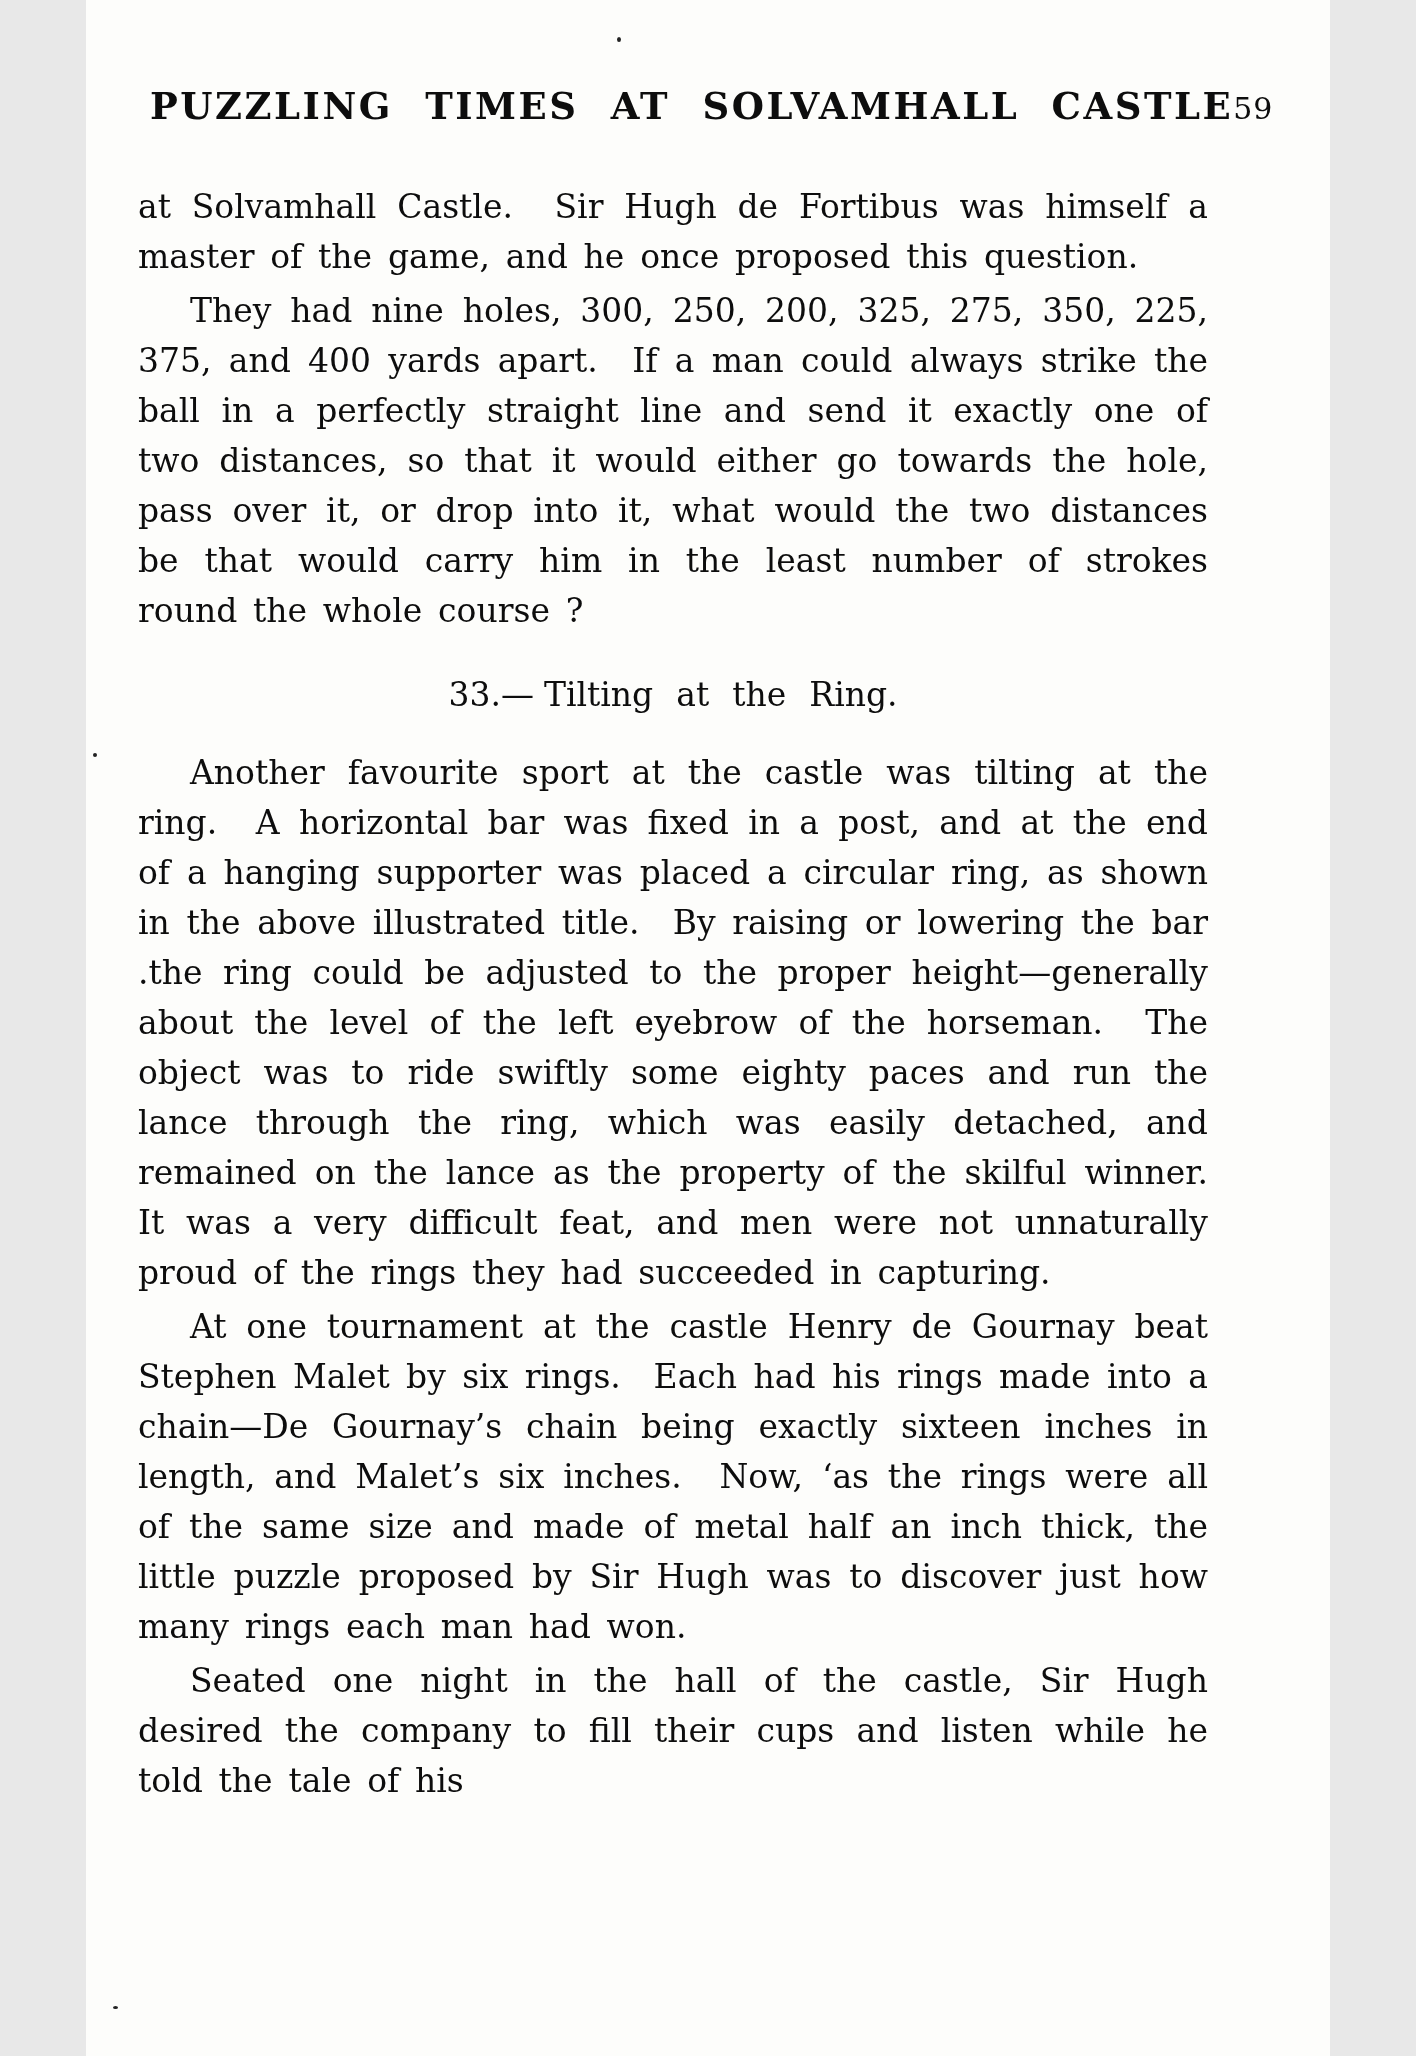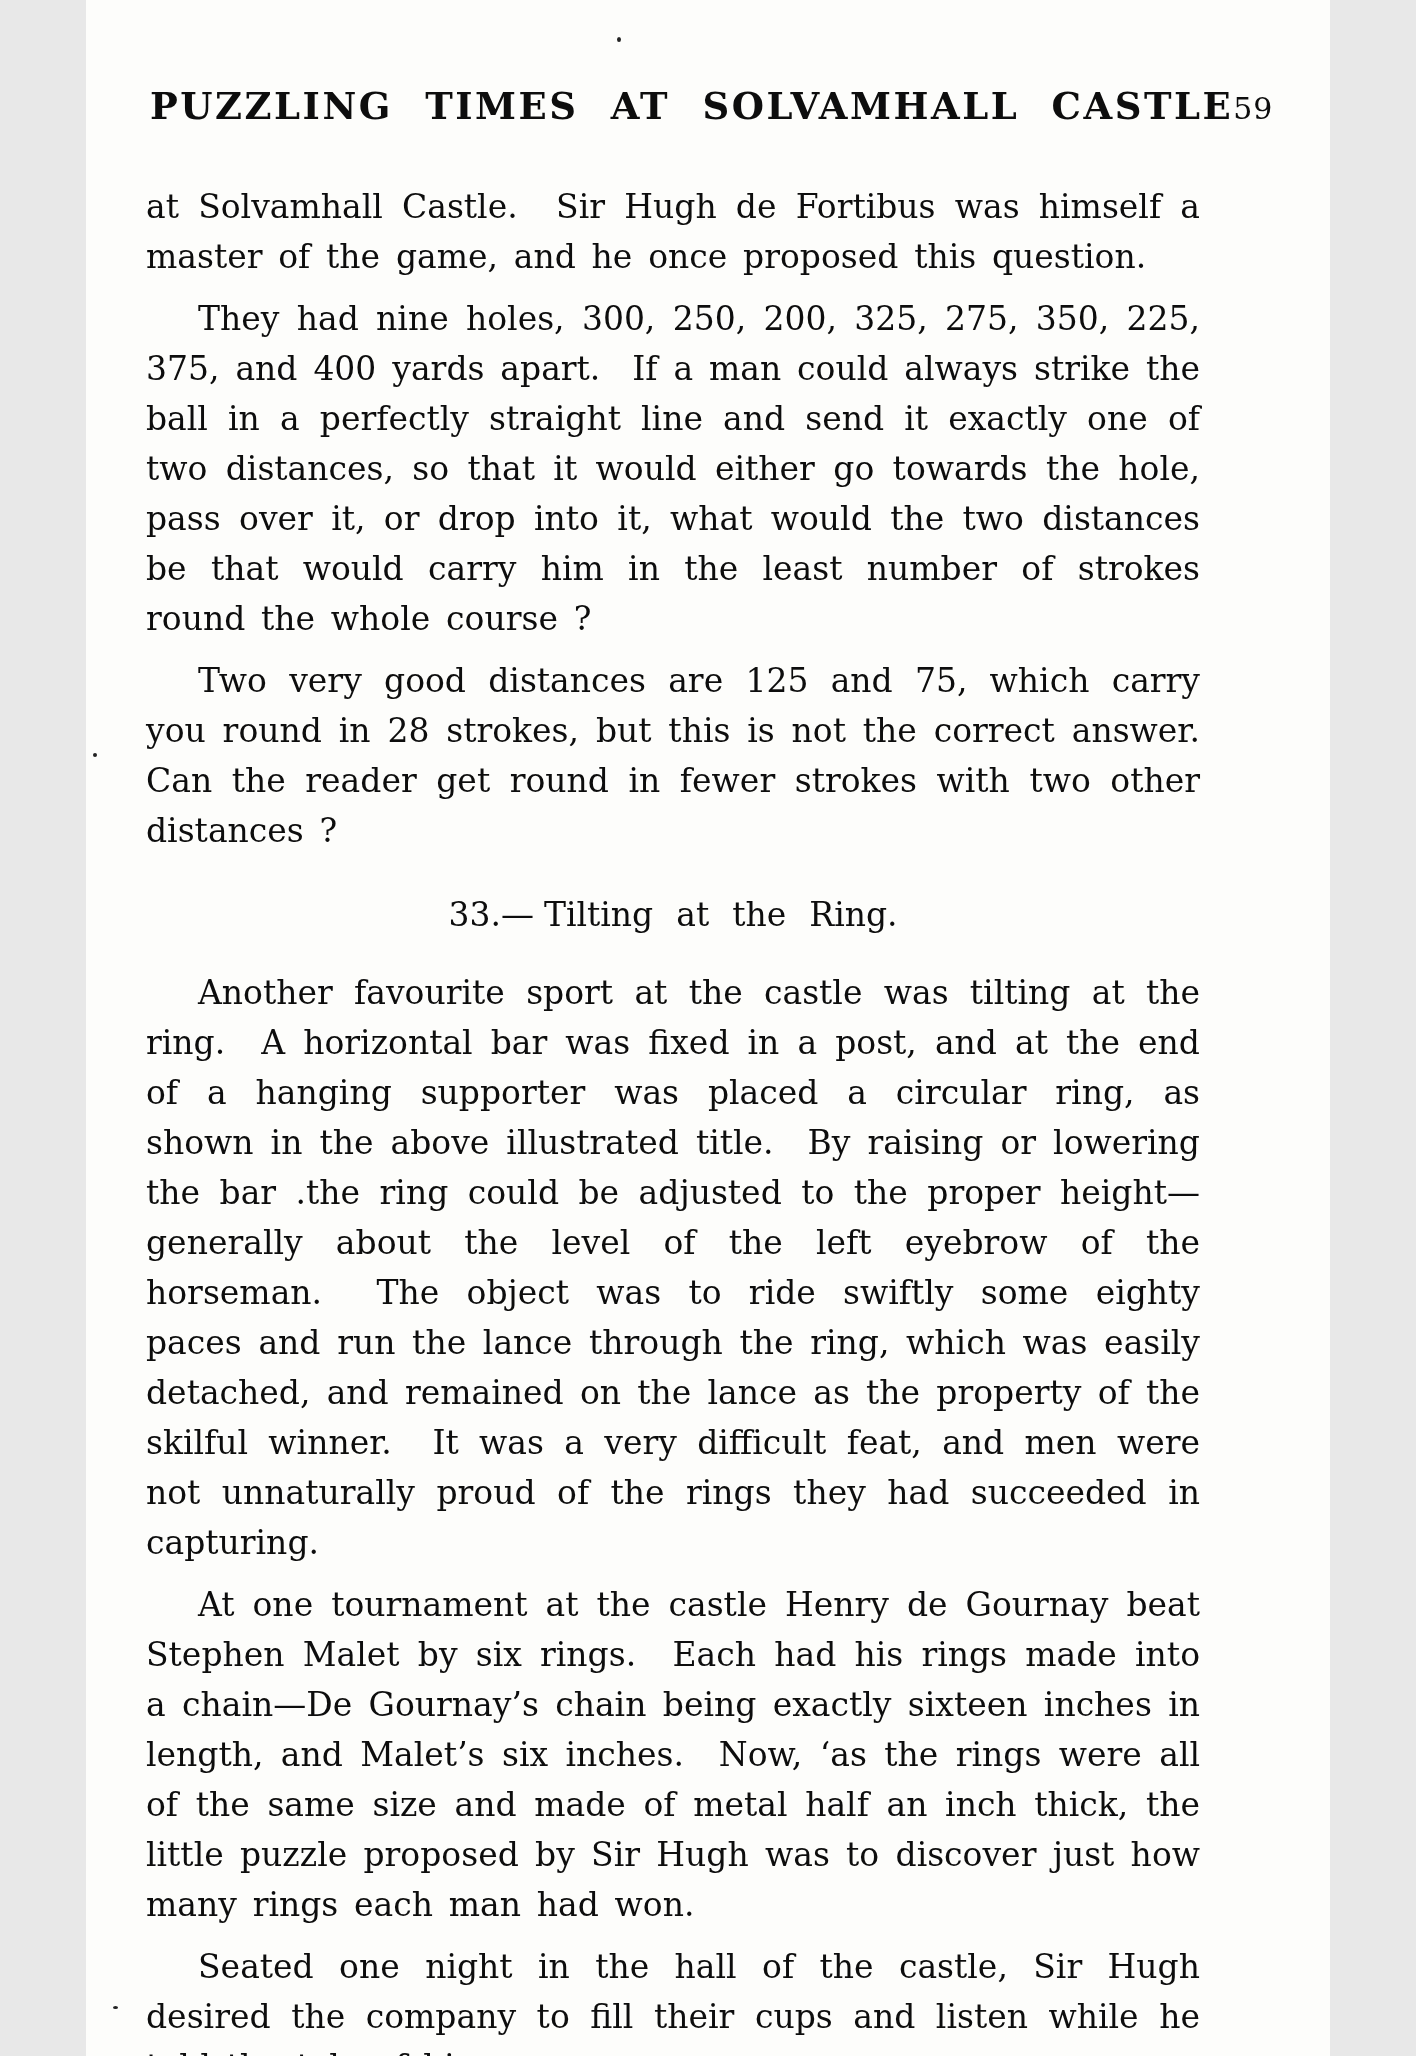--- a/index.html
+++ b/index.html
@@ -38,21 +38,21 @@
     letter-spacing: 1px;
     padding-right: 6px;
   }
   .page-content {
     font-size: 33px;
     line-height: 50px;
     text-align: justify;
     word-spacing: 0.16em;
   }
   .para {
-    margin: 12px;
+    margin: 4px;
     white-space: pre-wrap;
   }
   .para.indent {
     text-indent: 52px;
   }
   .section-heading {
     text-align: center;
     margin: 34px 0 28px 0;
     font-size: 33px;
     word-spacing: 0.38em;
@@ -78,21 +78,20 @@
 <div class="page">
 
   <div class="page-header">
     <span class="header-title">PUZZLING TIMES AT SOLVAMHALL CASTLE</span>
     <span class="page-number">59</span>
   </div>
 
   <div class="page-content">
       <p class="para">at Solvamhall Castle.  Sir Hugh de Fortibus was himself a master of the game, and he once proposed this question.</p>
       <p class="para indent">They had nine holes, 300, 250, 200, 325, 275, 350, 225, 375, and 400 yards apart.  If a man could always strike the ball in a perfectly straight line and send it exactly one of two distances, so that it would either go towards the hole, pass over it, or drop into it, what would the two distances be that would carry him in the least number of strokes round the whole course ?</p>
-      <p class="para indent">Two very good distances are 125 and 75, which carry you round in 28 strokes, but this is not the correct answer.  Can the reader get round in fewer strokes with two other distances ?</p>
       <div class="section-heading"><span class="section-number">33.—</span><span class="section-title">Tilting at the Ring.</span></div>
       <p class="para indent">Another favourite sport at the castle was tilting at the ring.  A horizontal bar was fixed in a post, and at the end of a hanging supporter was placed a circular ring, as shown in the above illustrated title.  By raising or lowering the bar .the ring could be adjusted to the proper height—generally about the level of the left eyebrow of the horseman.  The object was to ride swiftly some eighty paces and run the lance through the ring, which was easily detached, and remained on the lance as the property of the skilful winner.  It was a very difficult feat, and men were not unnaturally proud of the rings they had succeeded in capturing.</p>
       <p class="para indent">At one tournament at the castle Henry de Gournay beat Stephen Malet by six rings.  Each had his rings made into a chain—De Gournay’s chain being exactly sixteen inches in length, and Malet’s six inches.  Now, ‘as the rings were all of the same size and made of metal half an inch thick, the little puzzle proposed by Sir Hugh was to discover just how many rings each man had won.</p>
       <p class="para indent">Seated one night in the hall of the castle, Sir Hugh desired the company to fill their cups and listen while he told the tale of his</p>
     </div>
 
   <span class="artifact-dot dot-top"></span>
   <span class="artifact-dot dot-left"></span>
   <span class="artifact-dot dot-bottom"></span>
 

